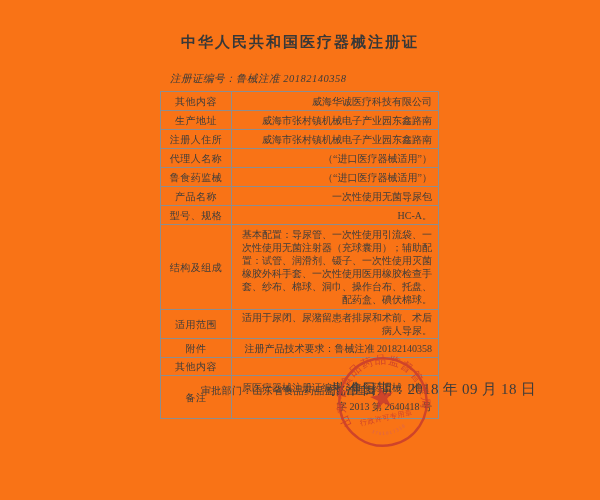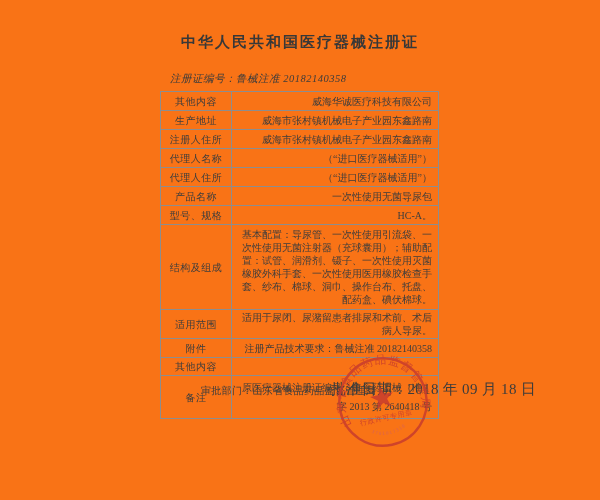--- a/index.html
+++ b/index.html
@@ -64,21 +64,21 @@
         </tr>
         <tr>
           <td class="lbl">注册人住所</td>
           <td class="val">威海市张村镇机械电子产业园东鑫路南</td>
         </tr>
         <tr>
           <td class="lbl">代理人名称</td>
           <td class="val">（“进口医疗器械适用”）</td>
         </tr>
         <tr>
-          <td class="lbl">代理人住所</td>
+          <td class="lbl">鲁食药监械</td>
           <td class="val">（“进口医疗器械适用”）</td>
         </tr>
         <tr>
           <td class="lbl">产品名称</td>
           <td class="val">一次性使用无菌导尿包</td>
         </tr>
         <tr>
           <td class="lbl">型号、规格</td>
           <td class="val">HC-A。</td>
         </tr>

